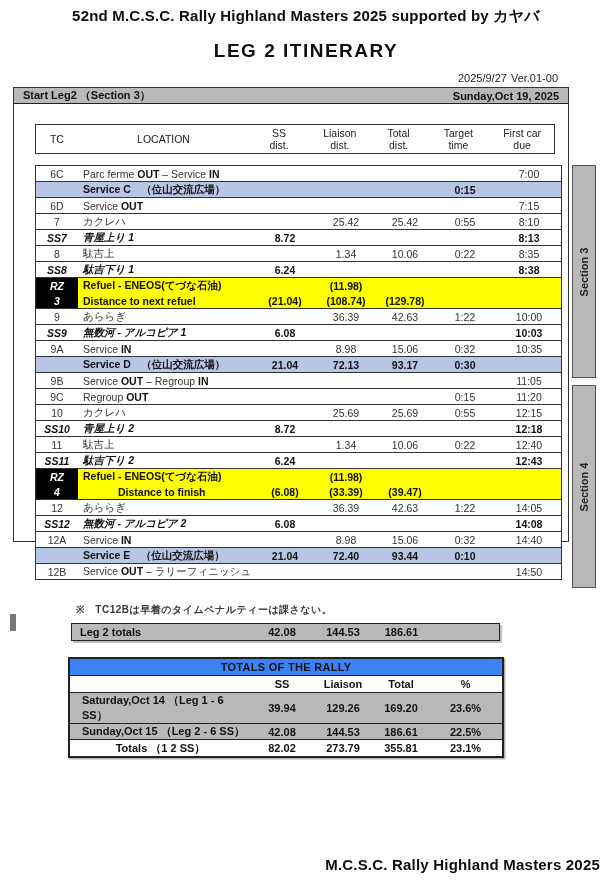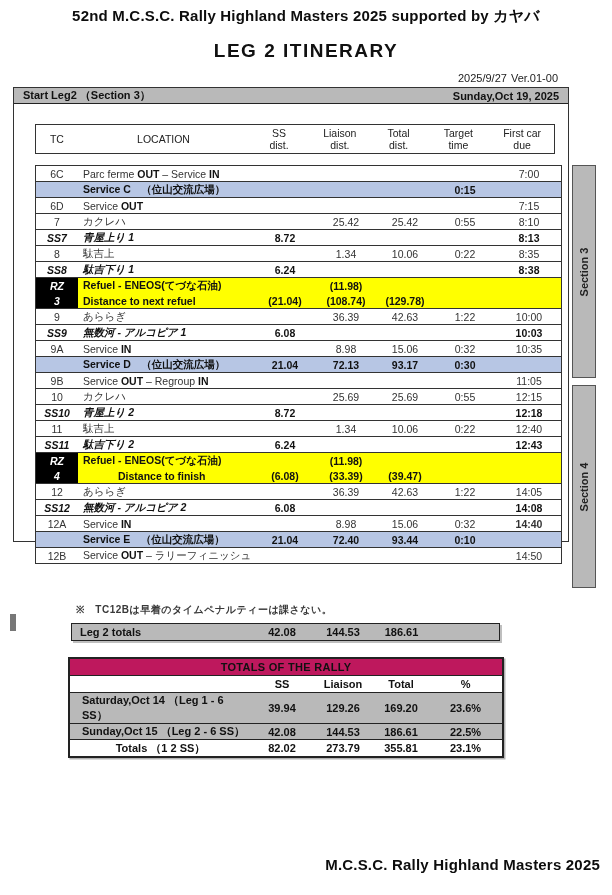--- a/index.html
+++ b/index.html
@@ -90,21 +90,21 @@
 
   table.rally {
     position:absolute; left:68px; top:657px; width:434px;
     border-collapse:collapse; table-layout:fixed; border:2px solid #222;
     box-shadow:1.5px 1.5px 0 rgba(0,0,0,0.3); font-size:11px; background:#fff;
   }
   table.rally td {
     border-top:1px solid #222; border-bottom:1px solid #222;
     height:15px; padding:0; text-align:center; color:#111;
   }
-  table.rally tr.title-row td { background:#be185d; font-weight:bold; height:16px; letter-spacing:0.3px; }
+  table.rally tr.title-row td { background:#3b82f6; font-weight:bold; height:16px; letter-spacing:0.3px; }
   table.rally tr.hdr td { font-weight:bold; background:#fff; height:16px; }
   table.rally tr.shade td { background:#b9b9b9; font-weight:bold; }
   table.rally tr.plain td { background:#fff; font-weight:bold; height:16px; }
   table.rally td.lab { text-align:left; padding-left:12px; }
   table.rally tr:last-child td.lab { text-align:center; padding-left:0; }
 
   .doc-footer {
     position:absolute; top:856px; left:0; width:600px; text-align:right;
     font-size:15px; font-weight:800; color:#0d0d0d; letter-spacing:0.2px;
   }
@@ -273,20 +273,29 @@
         <tr class="row-normal">
           <td class="tc" style="width: 42px;">9B</td>
           <td class="loc" style="width: 172px;"><span>Service </span><span class="b">OUT</span><span> – Regroup </span><span class="b">IN</span></td>
           <td class="num" style="width: 60px;"></td>
           <td class="num" style="width: 62px;"></td>
           <td class="num" style="width: 56px;"></td>
           <td class="num" style="width: 64px;"></td>
           <td class="num" style="width: 64px;">11:05</td>
         </tr>
         <tr class="row-normal">
+          <td class="tc" style="width: 42px;">9C</td>
+          <td class="loc" style="width: 172px;"><span>Regroup </span><span class="b">OUT</span></td>
+          <td class="num" style="width: 60px;"></td>
+          <td class="num" style="width: 62px;"></td>
+          <td class="num" style="width: 56px;"></td>
+          <td class="num" style="width: 64px;">0:15</td>
+          <td class="num" style="width: 64px;">11:20</td>
+        </tr>
+        <tr class="row-normal">
           <td class="tc" style="width: 42px;">10</td>
           <td class="loc" style="width: 172px;"><span>カクレハ</span></td>
           <td class="num" style="width: 60px;"></td>
           <td class="num" style="width: 62px;">25.69</td>
           <td class="num" style="width: 56px;">25.69</td>
           <td class="num" style="width: 64px;">0:55</td>
           <td class="num" style="width: 64px;">12:15</td>
         </tr>
         <tr class="row-ss">
           <td class="tc" style="width: 42px;">SS10</td>
@@ -351,21 +360,21 @@
           <td class="num" style="width: 64px;"></td>
           <td class="num" style="width: 64px;">14:08</td>
         </tr>
         <tr class="row-normal">
           <td class="tc" style="width: 42px;">12A</td>
           <td class="loc" style="width: 172px;"><span>Service </span><span class="b">IN</span></td>
           <td class="num" style="width: 60px;"></td>
           <td class="num" style="width: 62px;">8.98</td>
           <td class="num" style="width: 56px;">15.06</td>
           <td class="num" style="width: 64px;">0:32</td>
-          <td class="num" style="width: 64px; font-weight: bold;">14:40</td>
+          <td class="num" style="width: 64px;">14:40</td>
         </tr>
         <tr class="row-service">
           <td class="tc" style="width: 42px;"></td>
           <td class="loc" style="width: 172px;"><span class="b">Service E　（位山交流広場）</span></td>
           <td class="num" style="width: 60px;">21.04</td>
           <td class="num" style="width: 62px;">72.40</td>
           <td class="num" style="width: 56px;">93.44</td>
           <td class="num" style="width: 64px;">0:10</td>
           <td class="num" style="width: 64px;"></td>
         </tr>

